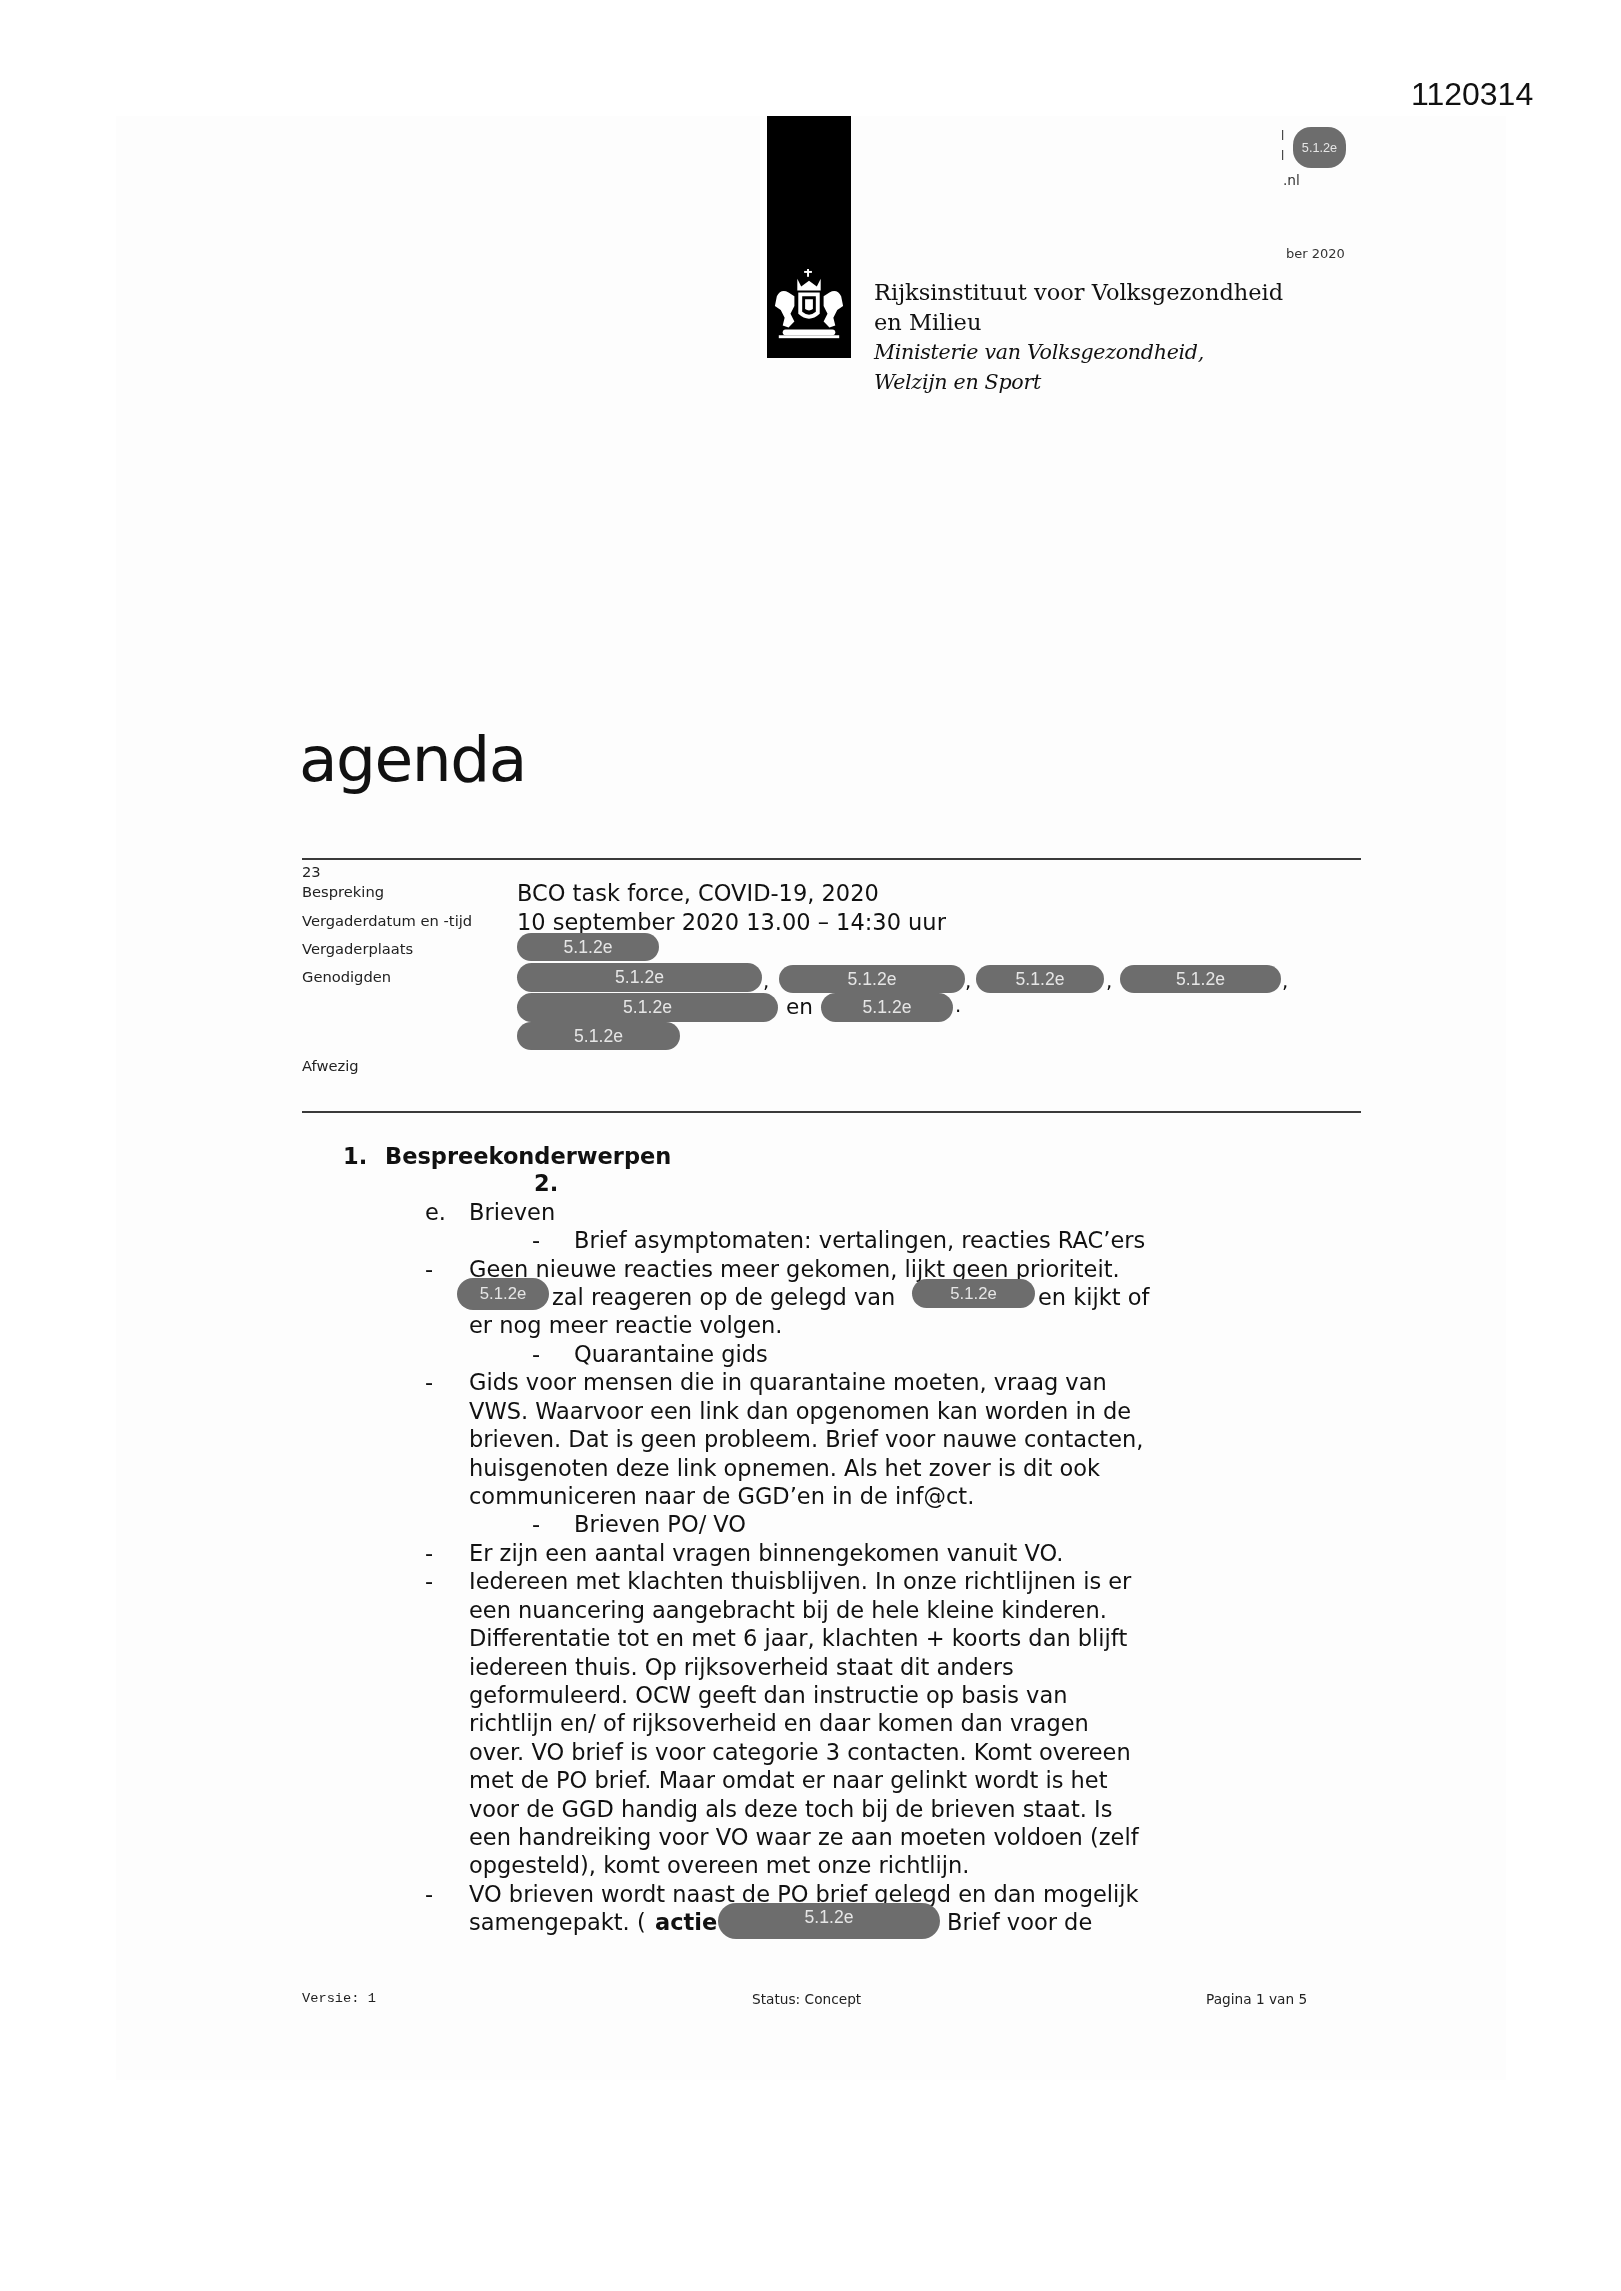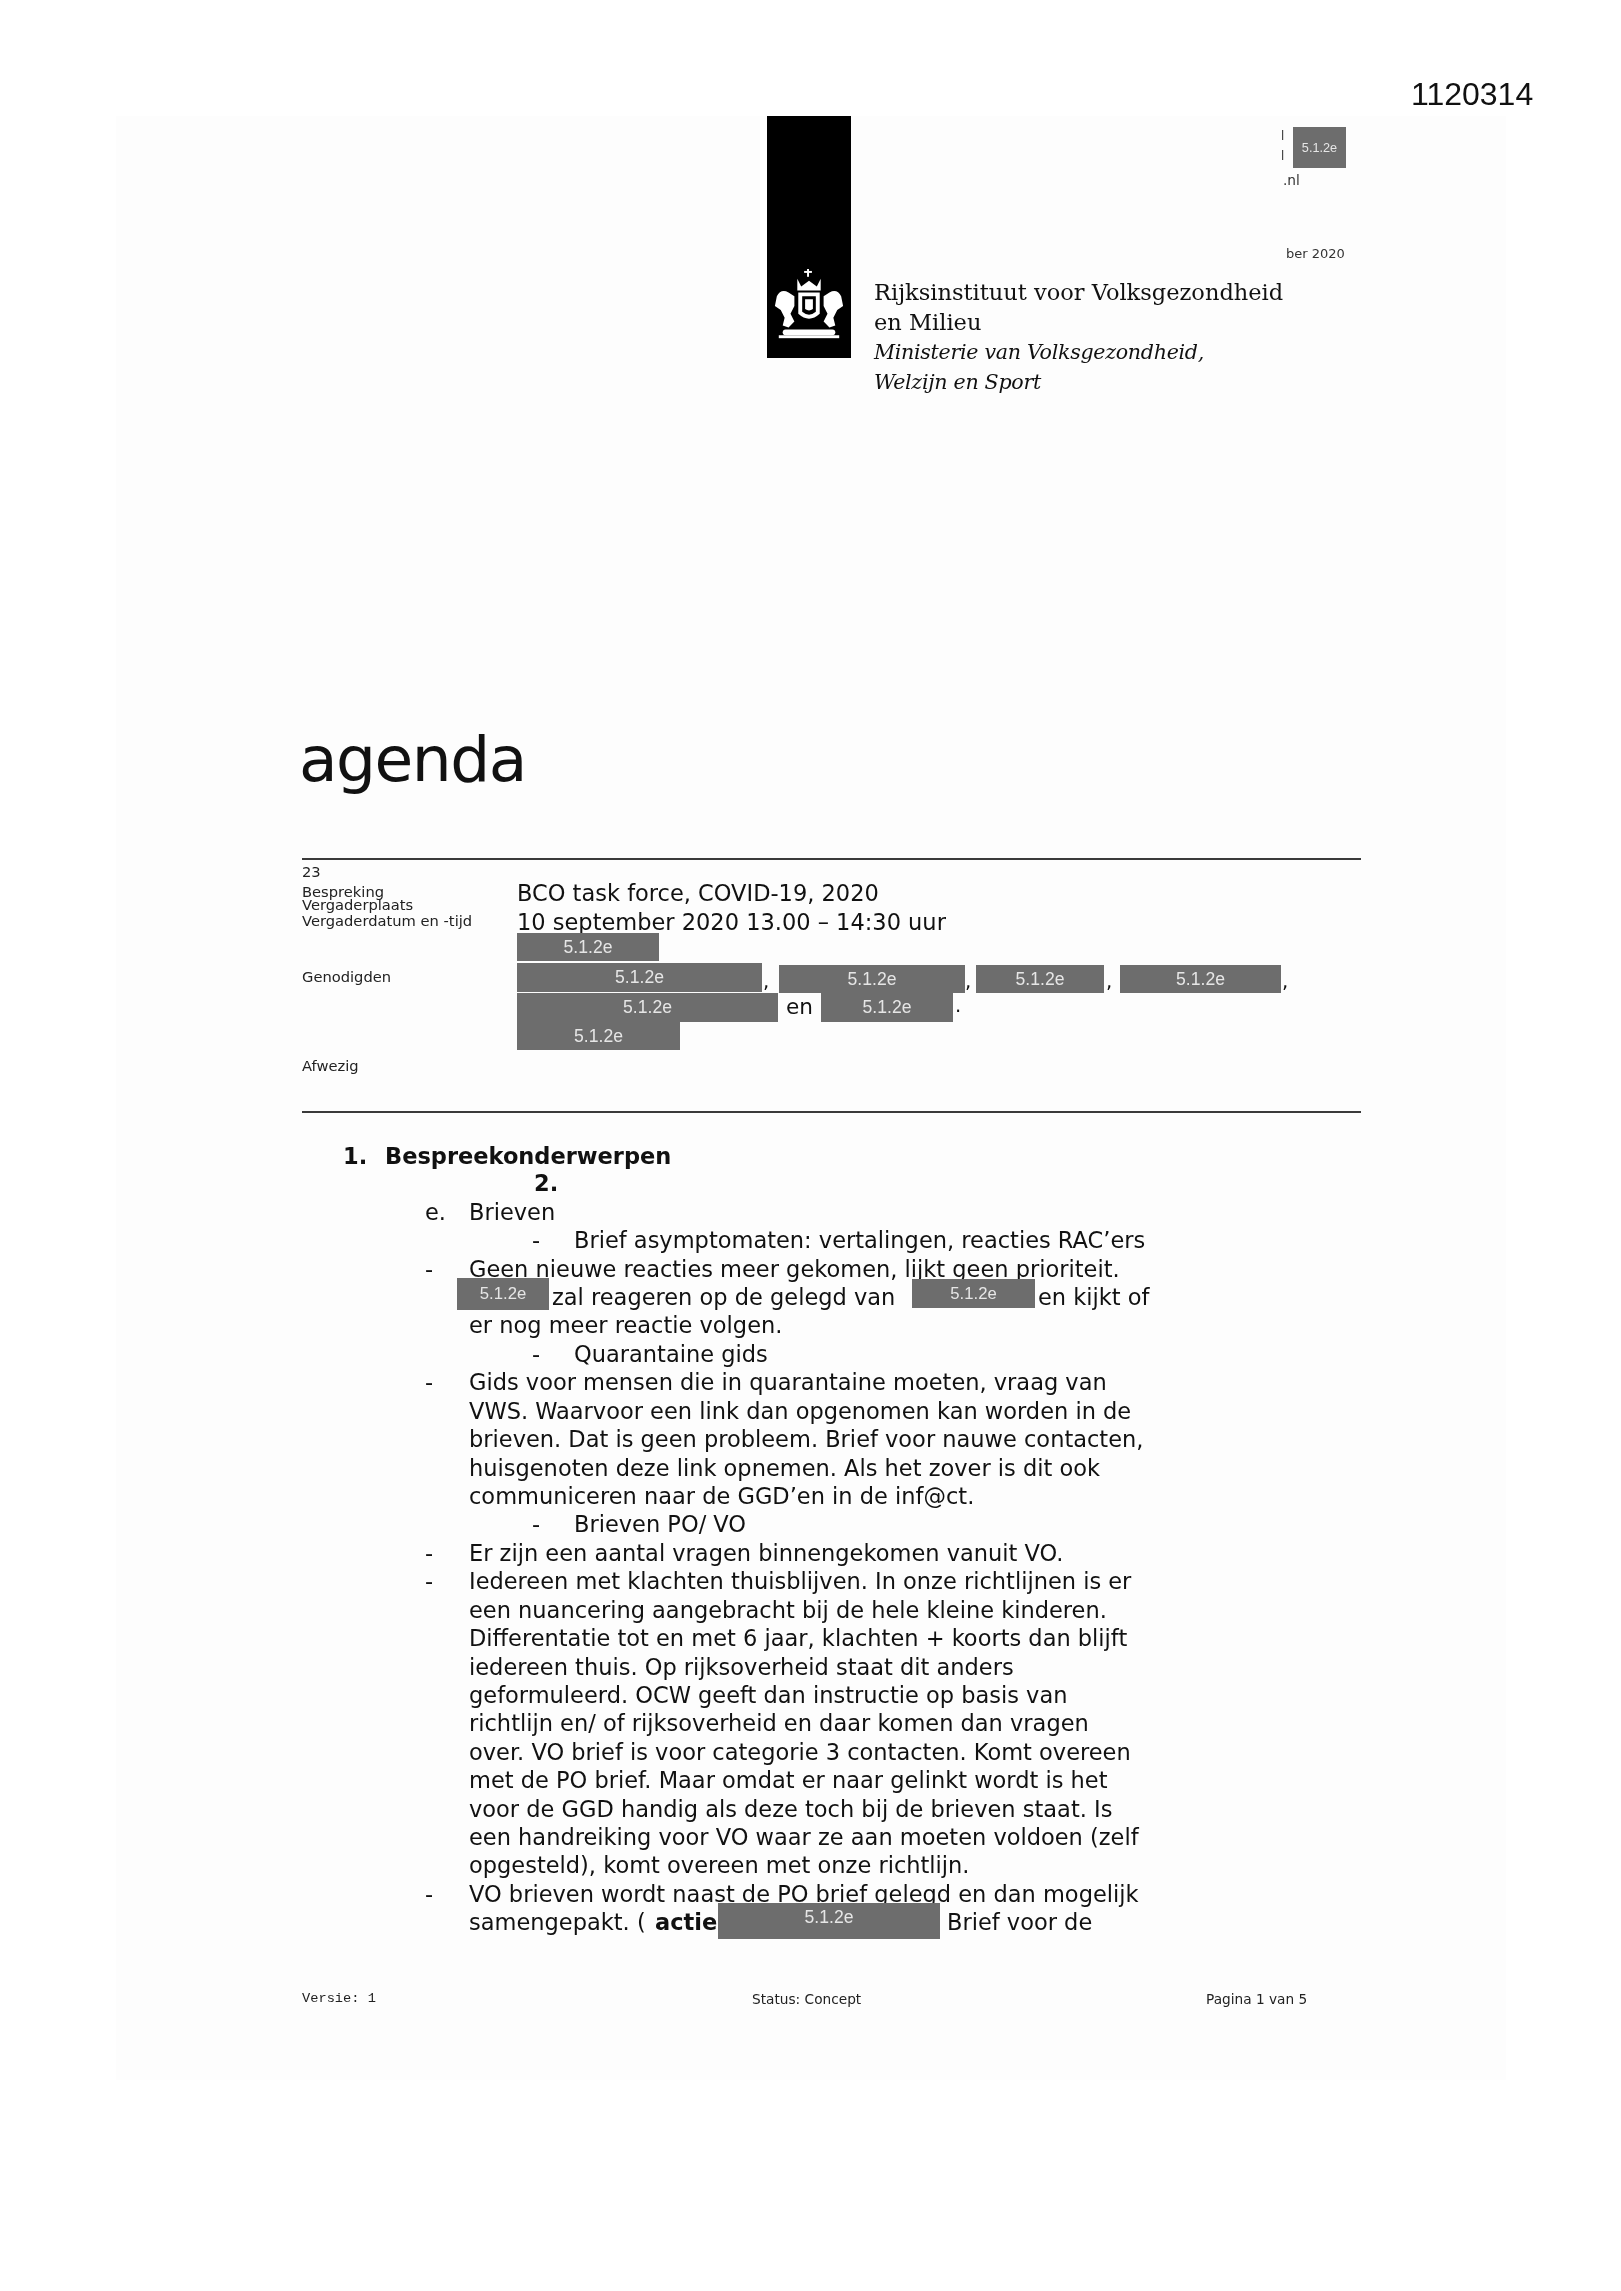--- a/index.html
+++ b/index.html
@@ -6,21 +6,21 @@
     body { width: 1621px; height: 2292px; position: relative; overflow: hidden;
            font-family: "DejaVu Sans", sans-serif; color: #111; }
     .scan { position: absolute; left: 116px; top: 116px; width: 1390px; height: 1964px; background: #fdfdfd; }
     .abs { position: absolute; white-space: nowrap; }
     .docnum { left: 1411px; top: 76px; font-family: "Liberation Sans", sans-serif; font-size: 32px; color: #111; }
     .logo-bar { left: 767px; top: 116px; width: 84px; height: 242px; background: #000; }
     .crest { left: 771px; top: 267px; width: 76px; height: 80px; }
     .org { left: 874px; top: 277px; font-family: "DejaVu Serif", serif; font-size: 22.5px; line-height: 30px; color: #111; }
     .org .it { font-style: italic; font-size: 20.6px; letter-spacing: -0.3px; }
     .redact { position: absolute; background: #6d6d6d; color: #e6e6e6; font-family: "Liberation Sans", sans-serif;
-              font-size: 17.6px; display: flex; align-items: center; justify-content: center; }
+              font-size: 17.6px; display: flex; align-items: center; justify-content: center; border-radius: 18px; }
     .hdr-small { font-size: 12.7px; color: #333; font-family: "DejaVu Sans", sans-serif; }
     .title { left: 299px; top: 723px; font-family: "DejaVu Sans", sans-serif; font-size: 63px; letter-spacing: -1.5px; color: #111; }
     .rule { position: absolute; left: 302px; width: 1059px; height: 2px; background: #3a3a3a; }
     .meta-label { position: absolute; left: 302px; font-size: 14.7px; color: #222; }
     .meta-value { position: absolute; left: 517px; font-size: 22.5px; color: #111; }
     .body-text { position: absolute; font-size: 22.5px; color: #111; }
     .b { font-weight: bold; }
     .footer { position: absolute; top: 1991px; font-size: 13.7px; color: #222; }
   </style>
 </head>
@@ -60,21 +60,21 @@
 
 <div class="abs title">agenda</div>
 
 <div class="rule" style="top:858px;"></div>
 
 <div class="meta-label" style="top:863px;">23</div>
 <div class="meta-label" style="top:883px;">Bespreking</div>
 <div class="meta-value" style="top:880px;">BCO task force, COVID-19, 2020</div>
 <div class="meta-label" style="top:912px;">Vergaderdatum en -tijd</div>
 <div class="meta-value" style="top:909px;">10 september 2020 13.00 – 14:30 uur</div>
-<div class="meta-label" style="top:896px;">Vergaderplaats</div>
+<div class="meta-label" style="top:940px;">Vergaderplaats</div>
 <div class="redact" style="left:517px; top:933px; width:142px; height:28px;">5.1.2e</div>
 <div class="meta-label" style="top:968px;">Genodigden</div>
 
 <div class="redact" style="left:517px; top:963px; width:245px; height:29px;">5.1.2e</div>
 <div class="body-text" style="left:763px; top:970px; font-size:19.6px;">,</div>
 <div class="redact" style="left:779px; top:965px; width:186px; height:28px;">5.1.2e</div>
 <div class="body-text" style="left:965px; top:970px; font-size:19.6px;">,</div>
 <div class="redact" style="left:976px; top:965px; width:128px; height:28px;">5.1.2e</div>
 <div class="body-text" style="left:1106px; top:970px; font-size:19.6px;">,</div>
 <div class="redact" style="left:1120px; top:965px; width:161px; height:28px;">5.1.2e</div>

